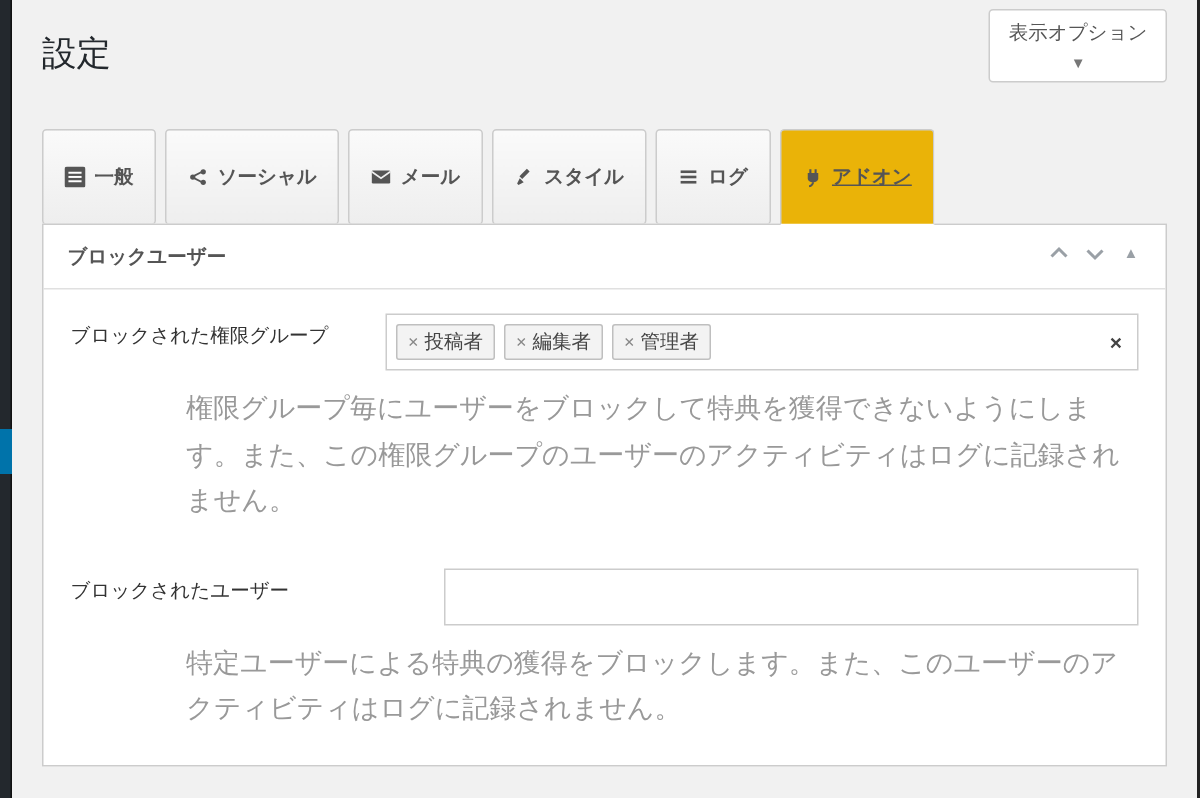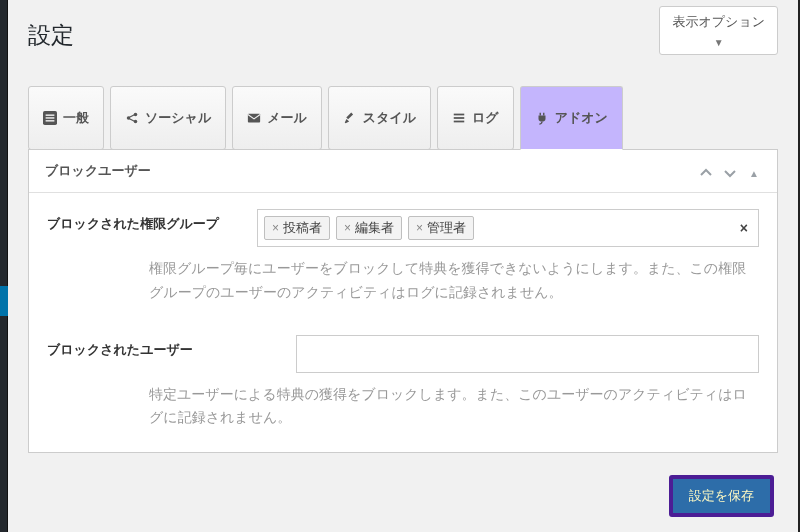--- a/index.html
+++ b/index.html
@@ -32,53 +32,53 @@
   .tab {
     display: flex; align-items: center; gap: 6px;
     padding: 22px 14px;
     background: linear-gradient(#fafafa, #eee);
     border: 1px solid #ccc;
     border-radius: 3px;
     color: #555; font-size: 13px; font-weight: 600;
     cursor: pointer;
   }
   .tab.active {
-    background: #c4b5fd;
+    background: #eab308;
     border-bottom-color: #fff;
     border-bottom-left-radius: 0; border-bottom-right-radius: 0;
-    position: relative; z-index: 2;
+    position: relative; z-index: 2; text-decoration: underline;
   }
   .tab .ic { width: 14px; height: 14px; display: inline-flex; align-items: center; justify-content: center; }
   .tab .ic svg { width: 14px; height: 14px; fill: #555; }
 
   .panel {
     background: #fff;
     border: 1px solid #ccc;
     margin-top: -1px;
     position: relative;
     z-index: 1;
   }
   .panel-header {
-    display: flex; align-items: flex-end; justify-content: space-between;
+    display: flex; align-items: flex-start; justify-content: space-between;
     padding: 12px 16px;
     border-bottom: 1px solid #e0e0e0;
     color: #555; font-weight: 600;
   }
   .panel-header-icons { display: flex; gap: 10px; align-items: center; }
   .panel-header-icons .hdr-ic { width: 14px; height: 14px; display: inline-flex; align-items: center; justify-content: center; cursor: pointer; }
   .panel-header-icons .hdr-ic svg { width: 12px; height: 12px; fill: #9aa0a6; }
   .panel-header-icons .hdr-ic.tri { font-size: 10px; color: #9aa0a6; }
 
   .form-row {
     display: flex;
     padding: 16px 18px 0 18px;
   }
   .form-label {
     width: 210px; flex: 0 0 210px;
-    font-size: 13px; font-weight: 700; color: #333;
+    font-size: 13px; font-weight: 400; color: #333;
     padding-top: 6px;
   }
   .form-field { flex: 1; }
   .token-input, .plain-input {
     border: 1px solid #ccc;
     background: #fff;
     min-height: 38px;
     width: 100%;
     position: relative;
   }
@@ -92,22 +92,22 @@
     padding: 2px 7px;
     font-size: 13px; color: #444;
   }
   .token .tx { color: #888; font-size: 12px; cursor: pointer; }
   .clear-x {
     position: absolute; right: 10px; top: 50%; transform: translateY(-50%);
     color: #444; font-weight: 700; cursor: pointer;
     font-size: 14px;
   }
   .help-text {
-    color: #999; font-size: 14px; line-height: 1.7;
-    padding: 10px 18px 0 120px;
+    color: #999; font-size: 18px; line-height: 1.7;
+    padding: 10px 18px 0 95px;
   }
   .panel-inner-pad-bottom { height: 22px; }
 
   .footer-buttons {
     display: flex; justify-content: flex-end; gap: 10px;
     margin-top: 22px;
     padding-right: 4px;
   }
   .btn {
     padding: 8px 16px;

